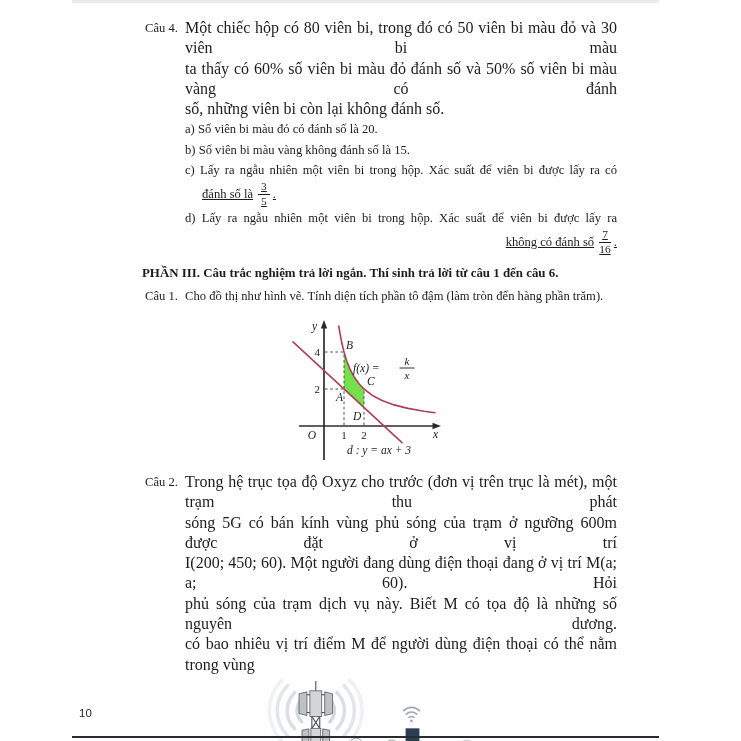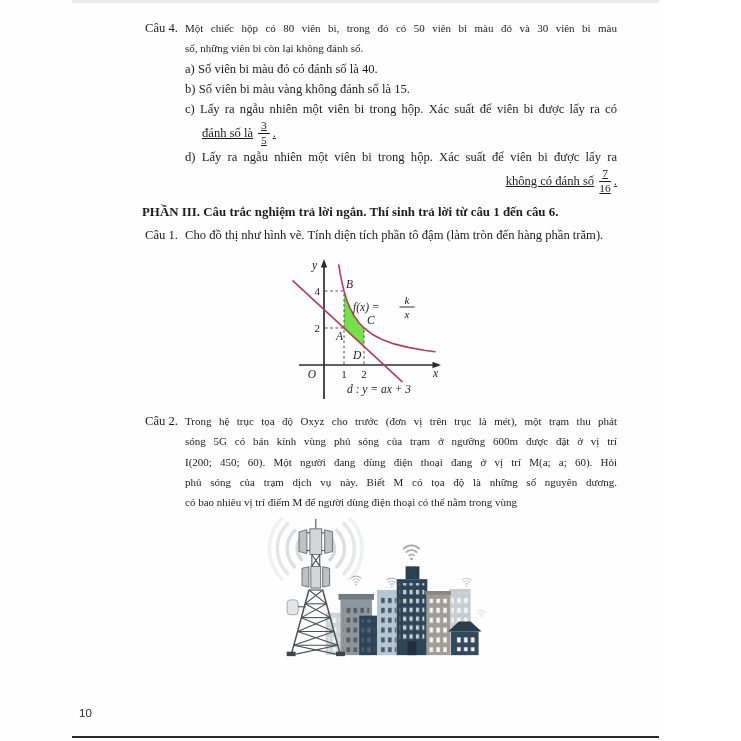--- a/index.html
+++ b/index.html
@@ -5,21 +5,21 @@
   html,body{margin:0;padding:0;background:#ffffff;}
   .page{
     position:relative;width:659px;height:741px;background:#fefefe;overflow:hidden;
     font-family:"Liberation Serif","DejaVu Serif",serif;color:#1d1d1d;
   }
   .top-band{position:absolute;left:72px;top:0;width:600px;height:3px;background:#eaeaea;}
   .content{position:absolute;left:145px;top:18px;width:472px;}
   .row{display:grid;grid-template-columns:40px 432px;}
   .qlabel{font-size:12.6px;line-height:20.3px;}
   .line{font-size:12.6px;line-height:20.3px;}
-  .para > div{font-size:11px;line-height:20.3px;text-align:justify;text-align-last:justify;}
+  .para > div{font-size:16px;line-height:20.3px;text-align:justify;text-align-last:justify;}
   .para > div:last-child{text-align-last:left;}
   .j{text-align:justify;text-align-last:justify;}
   .nw{white-space:nowrap;}
   .frac-line{height:28px;display:flex;align-items:center;font-size:12.6px;text-decoration:underline;}
   .frac{display:inline-flex;flex-direction:column;align-items:center;line-height:1.05;font-size:11.4px;margin:0 3px 0 5px;}
   .frac .num{padding:0 3px 1px;border-bottom:1px solid #1d1d1d;}
   .frac .den{padding-top:1px;}
   .part-heading{font-weight:bold;font-size:12.9px;line-height:21px;margin:6px 0 0 -3px;}
   .graph-wrap{margin:12px 0 0 140px;width:180px;height:150px;}
   .illus-wrap{margin:4px 0 0 95px;width:270px;height:148px;}
@@ -33,28 +33,29 @@
 
 <div class="page">
   <div class="top-band"></div>
 
   <div class="content">
 
     <div class="row">
       <div class="qlabel">Câu 4.</div>
       <div class="para">
           <div class="line">Một chiếc hộp có 80 viên bi, trong đó có 50 viên bi màu đỏ và 30 viên bi màu</div>
+          <div class="line">ta thấy có 60% số viên bi màu đỏ đánh số và 50% số viên bi màu vàng có đánh</div>
           <div class="line">số, những viên bi còn lại không đánh số.</div>
         </div>
     </div>
 
     <div class="row">
       <div class="qlabel"></div>
       <div>
-        <div class="line">a) Số viên bi màu đỏ có đánh số là 40.</div>
+        <div class="line">a) Số viên bi màu đỏ có đánh số là 20.</div>
         <div class="line">b) Số viên bi màu vàng không đánh số là 15.</div>
         <div class="line j">c) Lấy ra ngẫu nhiên một viên bi trong hộp. Xác suất để viên bi được lấy ra có</div>
         <div class="frac-line" style="padding-left:17px;">
           <span>đánh số là</span>
           <span class="frac">
             <span class="num">3</span>
             <span class="den">5</span>
           </span>
           <span>.</span>
         </div>

